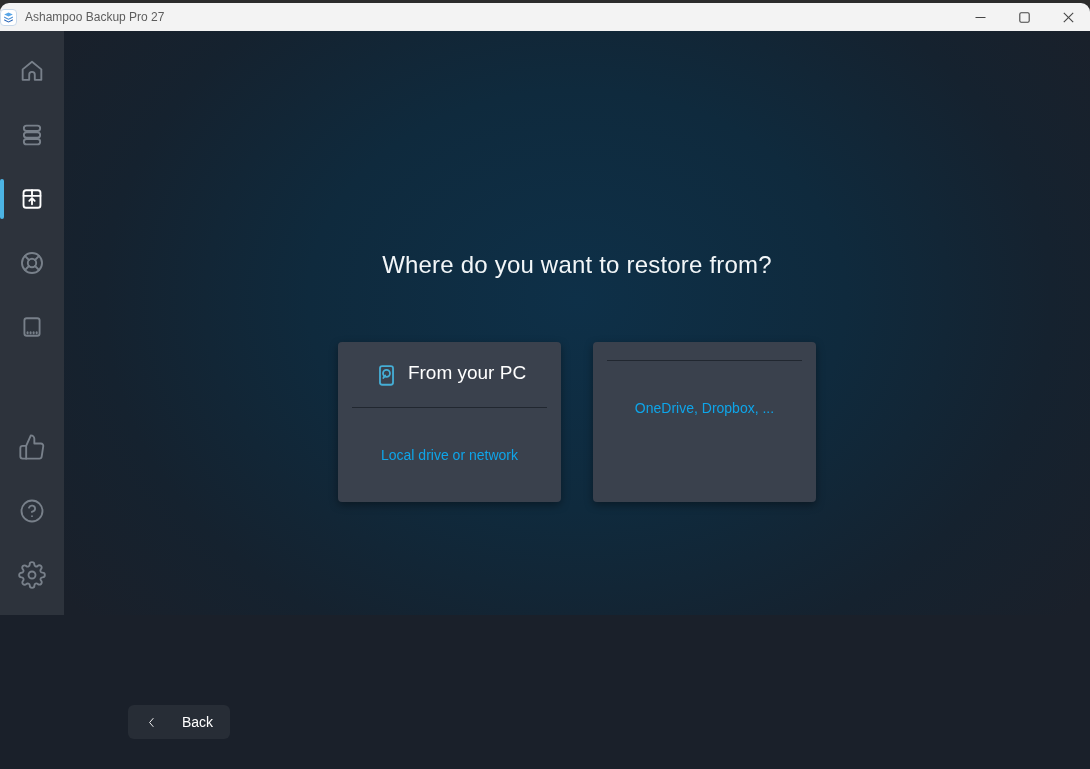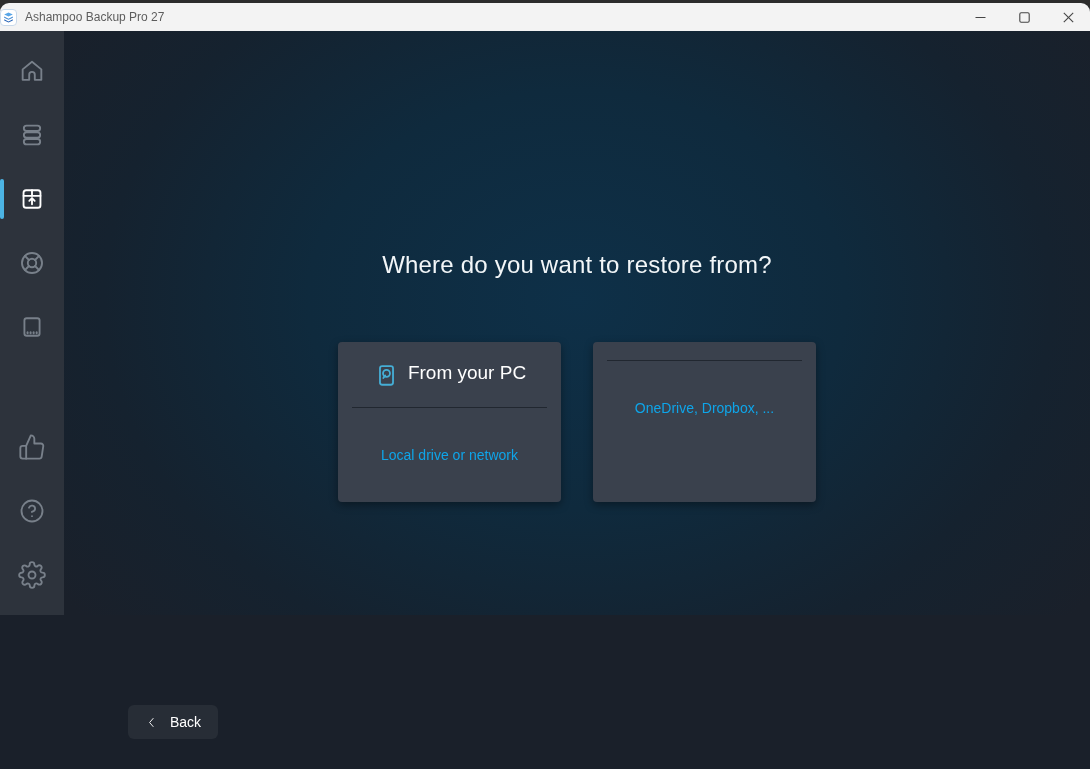--- a/index.html
+++ b/index.html
@@ -49,21 +49,21 @@
   .card-header { margin-top:20px; display:flex; align-items:flex-start; gap:8px; }
   .card-header svg { width:27px; height:27px; stroke:#45aed6; fill:none;
                      stroke-width:1.6; stroke-linecap:round; stroke-linejoin:round; }
   .card-title { color:#ffffff; font-size:19px; }
   .card-divider { width:195px; border-top:1px solid rgba(13,18,26,0.55); margin-top:18px; }
   .card-subtitle { margin-top:39px; color:#0ea5e9; font-size:14px; }
 
   .back-btn { position:absolute; left:64px; top:674px; height:34px; padding:0 17px;
               background:#272d36; border:none; border-radius:6px; color:#ffffff;
               font-size:14px; font-family:inherit; display:inline-flex; align-items:center;
-              gap:12px; cursor:pointer; }
+              gap:24px; cursor:pointer; }
   .back-btn svg { width:13px; height:13px; stroke:#ffffff; stroke-width:1.7; fill:none;
                   stroke-linecap:round; stroke-linejoin:round; }
 </style>
 </head>
 <body>
 
 <div class="window">
 
   <div class="titlebar">
     <div class="app-icon">

